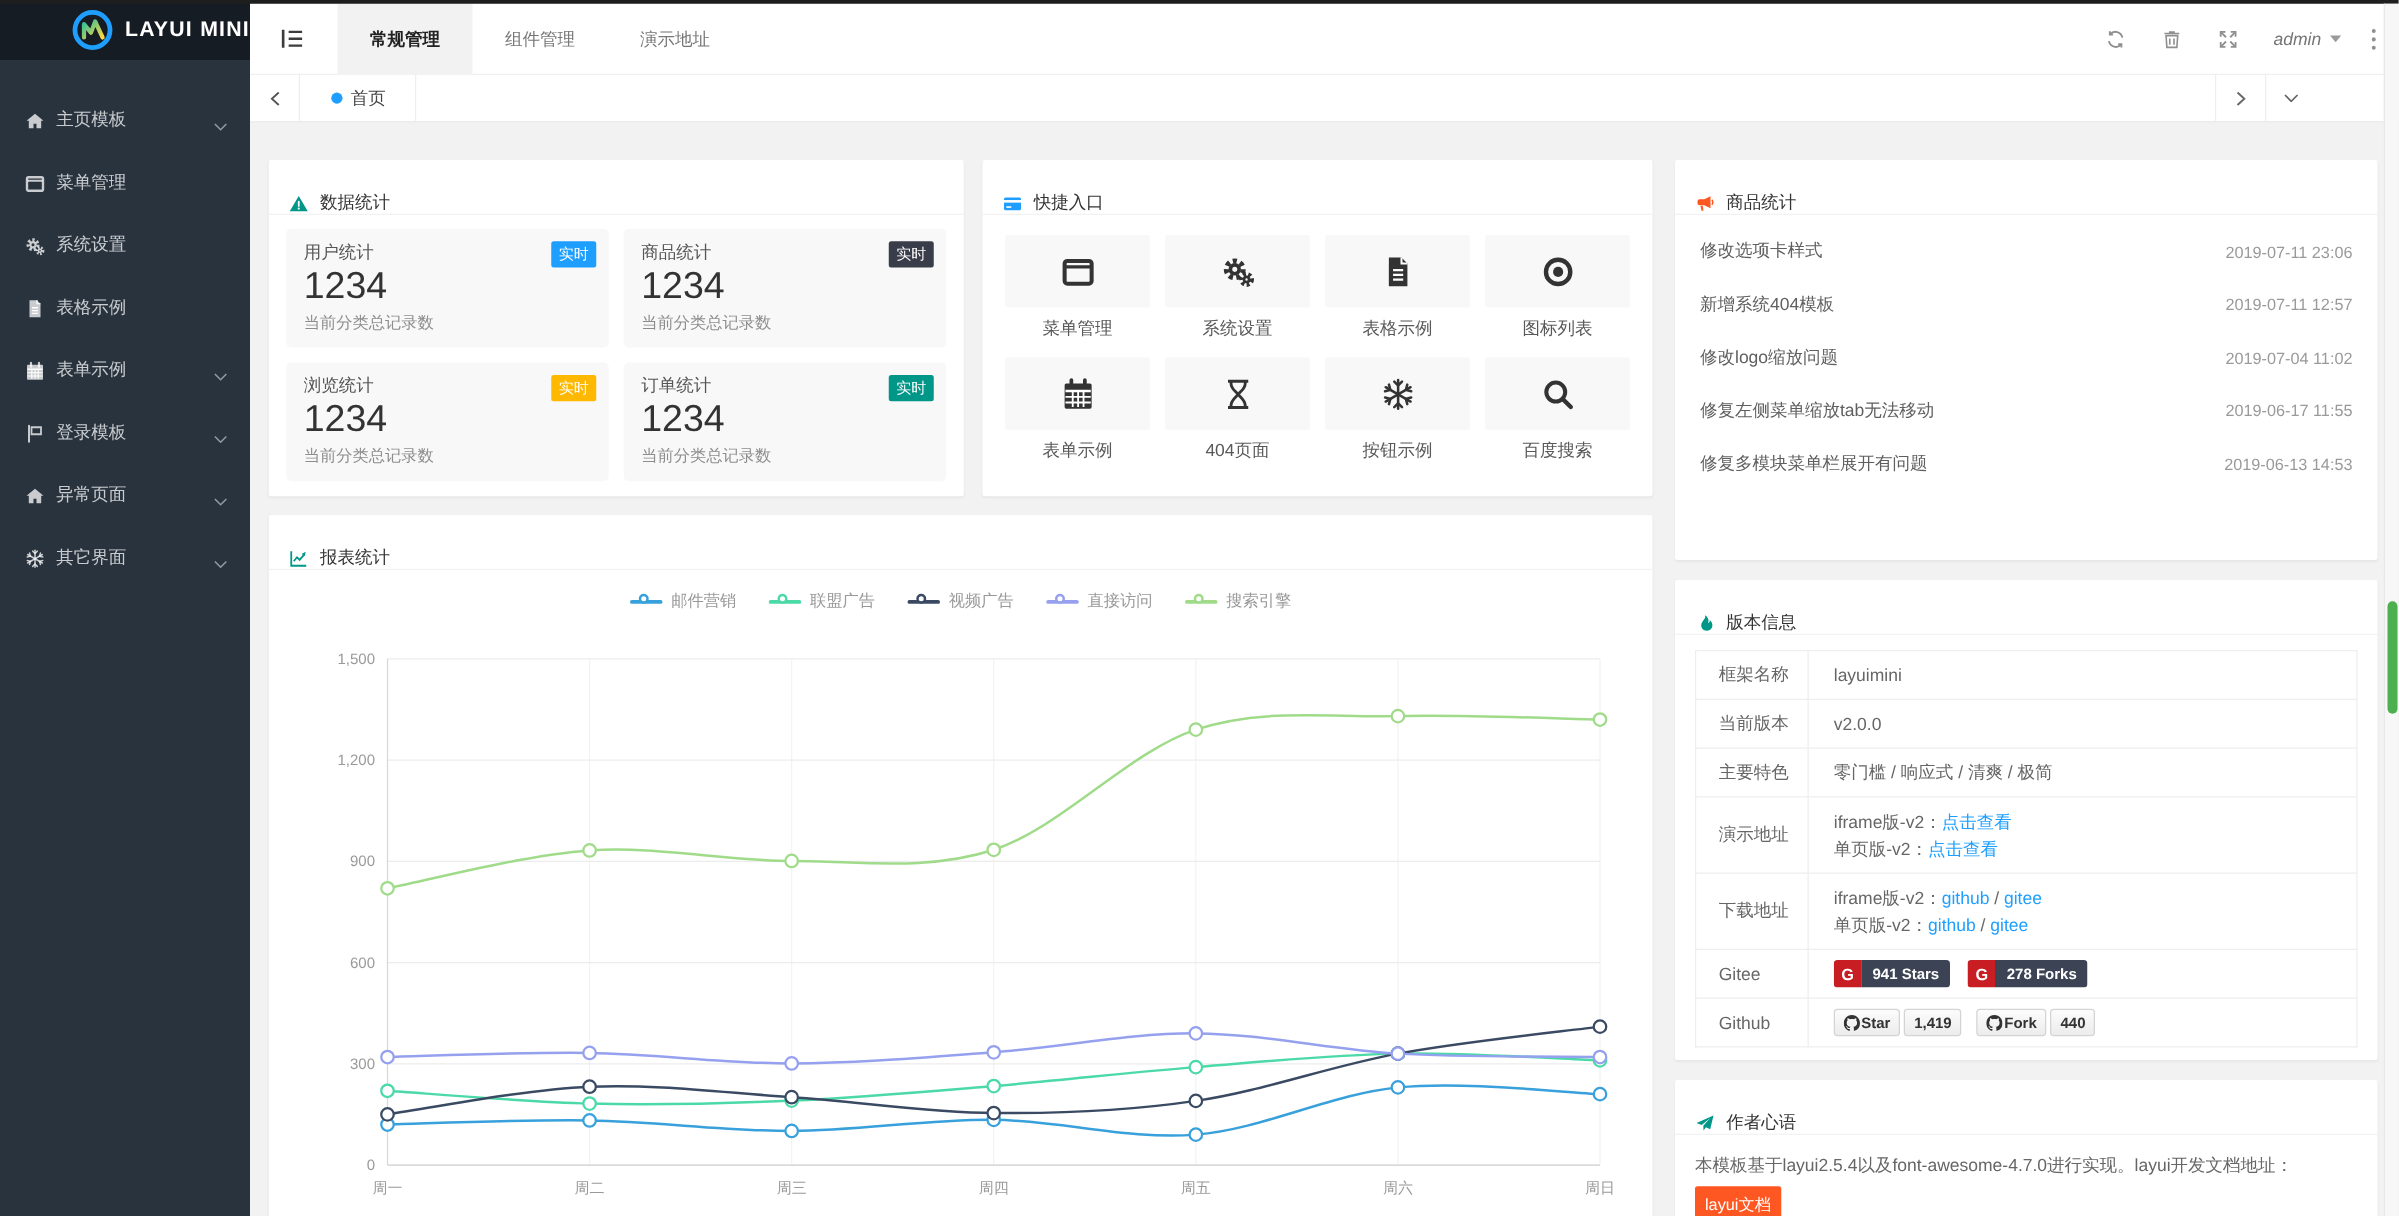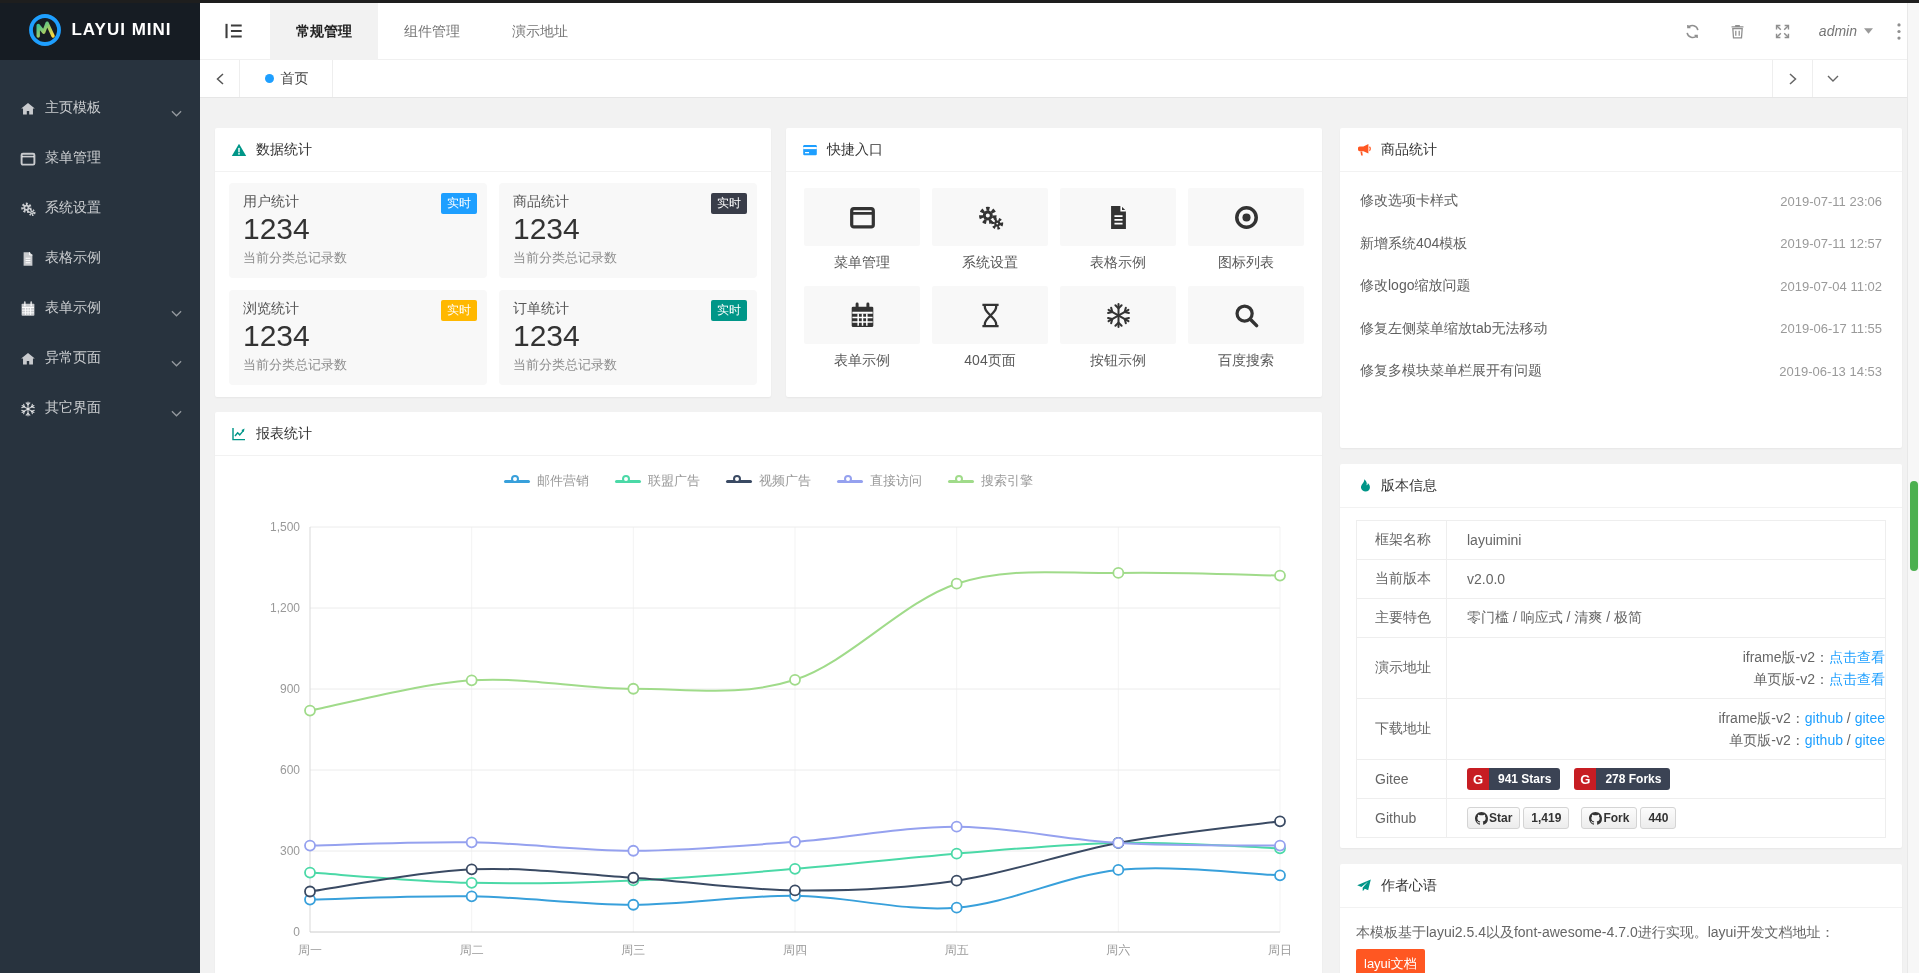--- a/index.html
+++ b/index.html
@@ -3,21 +3,21 @@
 <meta charset="utf-8">
 <style>
   * { margin:0; padding:0; box-sizing:border-box; }
   html,body { width:1919px; height:973px; overflow:hidden; background:#F2F2F2;
     font-family:"Liberation Sans","DejaVu Sans",sans-serif; }
   .screen { position:relative; width:1919px; height:973px; overflow:hidden; }
   .topstrip { position:absolute; left:0; top:0; width:1919px; height:3px; background:#1E1E1E; z-index:60; }
 
   
   .sidebar { position:absolute; left:0; top:0; width:200px; height:973px; background:#28333E; z-index:40; }
-  .logo { height:60px; background:#161C23; display:flex; align-items:center; justify-content:center; gap:9px; }
+  .logo { height:48px; background:#161C23; display:flex; align-items:center; justify-content:flex-end; gap:9px; }
   .logo-mark { width:34px; height:34px; }
   .logo-text { color:#fff; font-size:17px; font-weight:bold; letter-spacing:1px; }
   .menu { list-style:none; padding-top:7px; }
   .menu-item { height:50px; display:flex; align-items:flex-end; padding:0 18px 0 20px; color:rgba(255,255,255,.75); font-size:14px; cursor:pointer; }
   .menu-item .m-icon { width:16px; height:16px; margin-right:9px; flex:none; display:inline-flex; }
   .menu-item .m-icon svg { width:16px; height:16px; }
   .menu-item .m-label { flex:1; }
   .menu-item .m-arrow { width:11px; height:7px; display:inline-flex; color:rgba(255,255,255,.5); }
   .menu-item .m-arrow svg { width:11px; height:7px; }
 
@@ -46,21 +46,21 @@
   .tab-dot { width:9px; height:9px; border-radius:50%; background:#1E9FFF; }
   .tab-label { font-size:14px; color:#444; }
   .tab-next { position:absolute; right:107px; top:0; width:40px; height:37px; border-left:1px solid #EEE; display:flex; align-items:center; justify-content:center; color:#666; cursor:pointer; }
   .tab-next svg { width:8px; height:12px; }
   .tab-drop { position:absolute; right:67px; top:0; width:40px; height:37px; border-left:1px solid #EEE; display:flex; align-items:center; justify-content:center; color:#666; cursor:pointer; }
   .tab-drop svg { width:12px; height:7px; }
 
   
   .content { position:absolute; left:200px; top:98px; width:1719px; height:875px; background:#F2F2F2; overflow:hidden; }
   .panel { position:absolute; background:#fff; border-radius:2px; box-shadow:0 1px 2px rgba(0,0,0,.05); overflow:hidden; }
-  .panel-header { height:44px; border-bottom:1px solid #F2F2F2; display:flex; align-items:center; padding-left:16px; gap:9px; }
+  .panel-header { height:44px; border-bottom:1px solid #F2F2F2; display:flex; align-items:flex-end; padding-left:16px; gap:9px; }
   .panel-title { font-size:14px; color:#333; }
   .p-icon { width:16px; height:16px; display:inline-flex; }
   .p-icon svg { width:16px; height:16px; }
   .ic-teal { color:#009688; } .ic-blue { color:#1E9FFF; } .ic-orange { color:#FF5722; }
 
   .panel-stats { left:15px; top:30px; width:556px; height:269px; }
   .stats-body { padding:11px 14px; display:grid; grid-template-columns:1fr 1fr; gap:12px; }
   .stat-card { position:relative; background:#F8F8F8; border-radius:4px; padding:10px 14px; height:95px; }
   .stat-label { font-size:14px; color:#555; }
   .stat-value { font-size:30px; color:#333; line-height:1.15; margin-top:1px; }
@@ -88,21 +88,21 @@
   .announce-row { height:42.5px; display:flex; align-items:center; justify-content:space-between; }
   .a-text { font-size:14px; color:#5f5f5f; }
   .a-date { font-size:13px; color:#9a9a9a; }
 
   .panel-version { left:1140px; top:366px; width:562px; height:384px; }
   .version-body { padding:12px 16px; }
   table.v-table { width:100%; border-collapse:collapse; }
   .v-table td { border:1px solid #EEE; font-size:14px; color:#666; vertical-align:middle; }
   td.v-label { width:90px; padding:10px 0 10px 18px; color:#666; }
   td.v-value { padding:8px 0 8px 20px; }
-  .v-line { line-height:22px;text-align:right; }
+  .v-line { line-height:22px; }
   .v-link { color:#1E9FFF; cursor:pointer; text-decoration:none; }
   .v-sep { color:#666; }
   .gitee-badge { display:inline-flex; align-items:stretch; height:22px; border-radius:3px; overflow:hidden; margin-right:14px; cursor:pointer; vertical-align:middle; }
   .gitee-g { width:22px; background:#C71D23; color:#fff; font-style:normal; font-weight:bold; font-size:13px; display:flex; align-items:center; justify-content:center; }
   .gitee-badge b { background:#3B4354; color:#fff; font-size:12px; display:flex; align-items:center; padding:0 9px; }
   .gh-group { display:inline-flex; gap:3px; margin-right:12px; vertical-align:middle; cursor:pointer; }
   .gh-btn,.gh-count { display:inline-flex; align-items:center; gap:1px; border:1px solid #D4D4D4; border-radius:3px; background:linear-gradient(#FCFCFC,#ECECEC); padding:1px 7px; font-size:12px; color:#333; height:22px; }
   .gh-btn svg { width:13px; height:13px; }
   .gh-btn b { font-weight:bold; } .gh-count { font-weight:bold; }
 
@@ -196,20 +196,34 @@
             </svg>
           </span>
           <span class="m-label">表单示例</span>
           <span class="m-arrow">
             <svg viewBox="0 0 12 7" fill="none" stroke="currentColor" stroke-width="1.4">
               <path d="M1 1l5 5 5-5"></path>
             </svg>
           </span>
         </li>
 
+        <li class="menu-item">
+          <span class="m-icon">
+            <svg viewBox="0 0 20 20" fill="none" stroke="currentColor">
+              <path d="M4 2v16" stroke-width="2" stroke-linecap="round"></path>
+              <path d="M6.5 3.5h9.5v7H6.5z" stroke-width="1.8"></path>
+            </svg>
+          </span>
+          <span class="m-label">登录模板</span>
+          <span class="m-arrow">
+            <svg viewBox="0 0 12 7" fill="none" stroke="currentColor" stroke-width="1.4">
+              <path d="M1 1l5 5 5-5"></path>
+            </svg>
+          </span>
+        </li>
 
         <li class="menu-item">
           <span class="m-icon">
             <svg viewBox="0 0 20 20">
               <path d="M10 2.5L1.5 9.5h2.3V17h4.7v-4.5h3V17h4.7V9.5h2.3z" fill="currentColor"></path>
             </svg>
           </span>
           <span class="m-label">异常页面</span>
           <span class="m-arrow">
             <svg viewBox="0 0 12 7" fill="none" stroke="currentColor" stroke-width="1.4">

